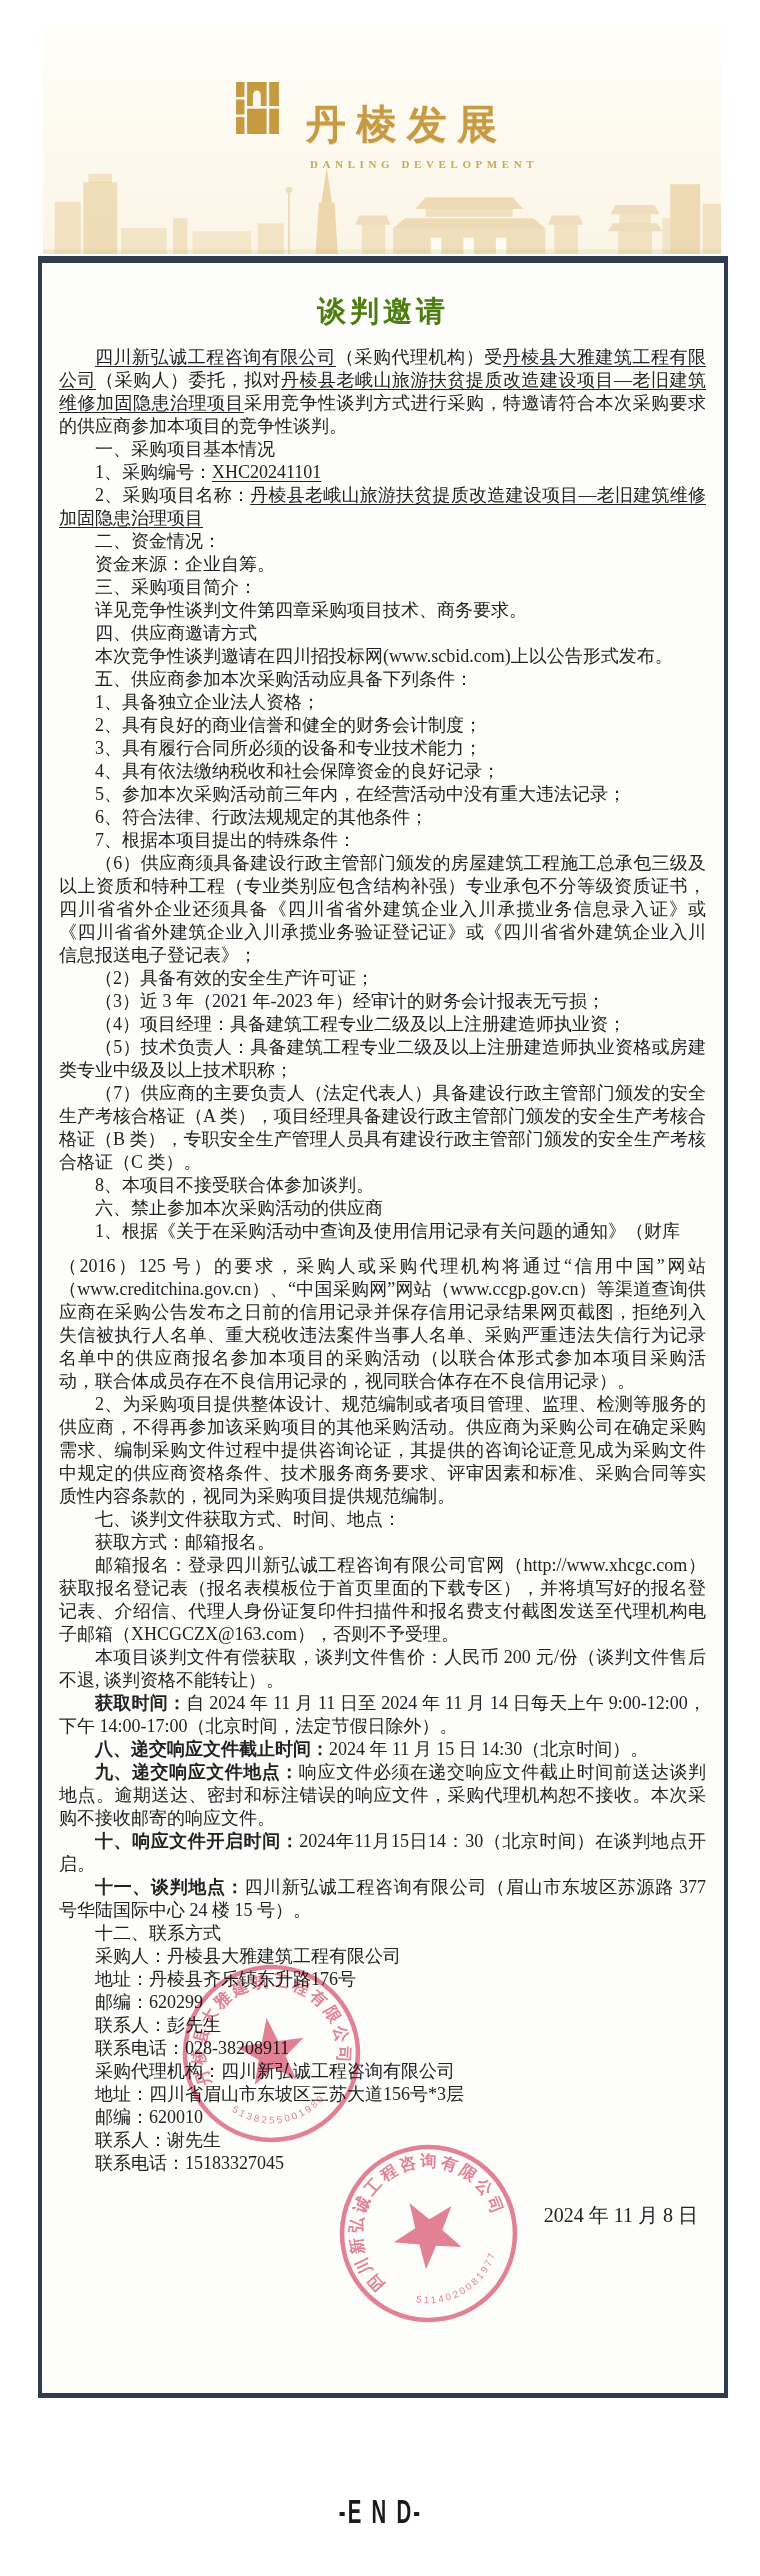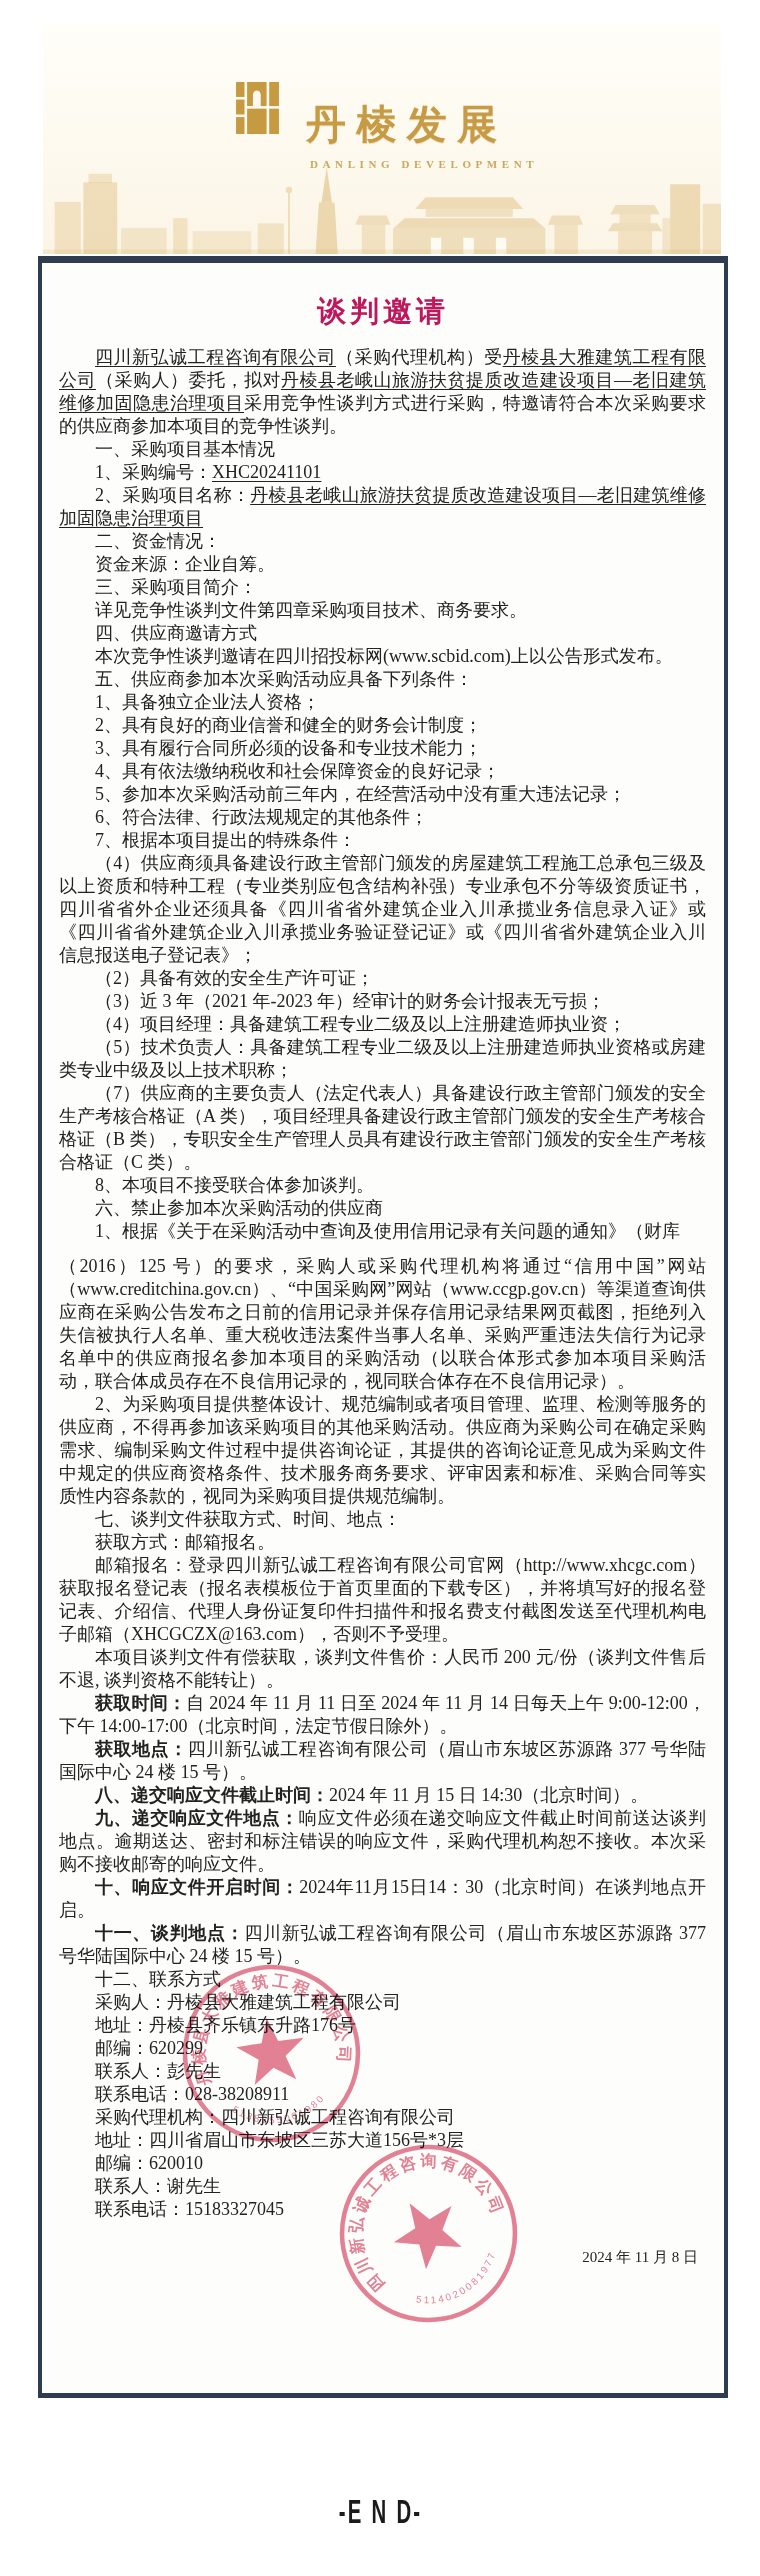--- a/index.html
+++ b/index.html
@@ -26,33 +26,33 @@
   }
   .skyline{position:absolute;left:0;bottom:0;width:678px;height:88px;}
   
   .page{
     position:absolute;left:38px;top:256px;width:682px;height:2130px;
     background:#fdfdfb;
     border-style:solid;border-color:#2e3c50;border-width:7.8px 4.6px 5.9px 4.6px;
   }
   .doc-title{
     margin:29px 0 14.3px 0;text-align:center;
-    font-size:29px;font-weight:700;letter-spacing:3.9px;color:#be185d;
+    font-size:29px;font-weight:700;letter-spacing:3.9px;color:#4d7c0f;
   }
   .doc-body{
     padding:0 18px 0 17px;font-size:18px;line-height:23px;color:#222;
   }
   .doc-body p{margin:0;text-align:justify;text-indent:2em;}
   .doc-body p.h{font-weight:400;}
   .doc-body p.pg{text-indent:0;margin-top:11.7px;}
   .doc-body span.b{font-weight:700;margin-top:48px;}
   .doc-body span.u{text-decoration:underline;text-underline-offset:3.3px;}
   .doc-date{
     margin-top:27px;padding-right:26px;text-align:right;
-    font-size:15px;color:#222;
+    font-size:20px;color:#222;
   }
   
   .stamp{position:absolute;mix-blend-mode:multiply;opacity:.78;}
   .stamp-text{font-size:25px;letter-spacing:5px;font-weight:700;fill:#dc5f78;font-family:"Liberation Serif",serif;}
   .stamp-num{font-size:15px;letter-spacing:4px;fill:#dc5f78;font-family:"Liberation Sans",sans-serif;}
   
   .end-label{
     position:absolute;left:0;top:2495px;width:761px;text-align:center;
     font-size:30px;font-weight:700;letter-spacing:3.3px;color:#1a1a1a;
   }
@@ -128,37 +128,36 @@
       <p class="h"><span>四、供应商邀请方式</span></p>
       <p class="p"><span>本次竞争性谈判邀请在四川招投标网(www.scbid.com)上以公告形式发布。</span></p>
       <p class="h"><span>五、供应商参加本次采购活动应具备下列条件：</span></p>
       <p class="p"><span>1、具备独立企业法人资格；</span></p>
       <p class="p"><span>2、具有良好的商业信誉和健全的财务会计制度；</span></p>
       <p class="p"><span>3、具有履行合同所必须的设备和专业技术能力；</span></p>
       <p class="p"><span>4、具有依法缴纳税收和社会保障资金的良好记录；</span></p>
       <p class="p"><span>5、参加本次采购活动前三年内，在经营活动中没有重大违法记录；</span></p>
       <p class="p"><span>6、符合法律、行政法规规定的其他条件；</span></p>
       <p class="p"><span>7、根据本项目提出的特殊条件：</span></p>
-      <p class="p"><span>（4）供应商须具备建设行政主管部门颁发的房屋建筑工程施工总承包三级及以上资质和特种工程（专业类别应包含结构补强）专业承包不分等级资质证书，四川省省外企业还须具备《四川省省外建筑企业入川承揽业务信息录入证》或《四川省省外建筑企业入川承揽业务验证登记证》或《四川省省外建筑企业入川信息报送电子登记表》；</span></p>
+      <p class="p"><span>（6）供应商须具备建设行政主管部门颁发的房屋建筑工程施工总承包三级及以上资质和特种工程（专业类别应包含结构补强）专业承包不分等级资质证书，四川省省外企业还须具备《四川省省外建筑企业入川承揽业务信息录入证》或《四川省省外建筑企业入川承揽业务验证登记证》或《四川省省外建筑企业入川信息报送电子登记表》；</span></p>
       <p class="p"><span>（2）具备有效的安全生产许可证；</span></p>
       <p class="p"><span>（3）近 3 年（2021 年-2023 年）经审计的财务会计报表无亏损；</span></p>
       <p class="p"><span>（4）项目经理：具备建筑工程专业二级及以上注册建造师执业资；</span></p>
       <p class="p"><span>（5）技术负责人：具备建筑工程专业二级及以上注册建造师执业资格或房建类专业中级及以上技术职称；</span></p>
       <p class="p"><span>（7）供应商的主要负责人（法定代表人）具备建设行政主管部门颁发的安全生产考核合格证（A 类），项目经理具备建设行政主管部门颁发的安全生产考核合格证（B 类），专职安全生产管理人员具有建设行政主管部门颁发的安全生产考核合格证（C 类）。</span></p>
       <p class="p"><span>8、本项目不接受联合体参加谈判。</span></p>
       <p class="h"><span>六、禁止参加本次采购活动的供应商</span></p>
       <p class="p"><span>1、根据《关于在采购活动中查询及使用信用记录有关问题的通知》（财库</span></p>
       <p class="pg"><span>（2016）125 号）的要求，采购人或采购代理机构将通过“信用中国”网站（www.creditchina.gov.cn）、“中国采购网”网站（www.ccgp.gov.cn）等渠道查询供应商在采购公告发布之日前的信用记录并保存信用记录结果网页截图，拒绝列入失信被执行人名单、重大税收违法案件当事人名单、采购严重违法失信行为记录名单中的供应商报名参加本项目的采购活动（以联合体形式参加本项目采购活动，联合体成员存在不良信用记录的，视同联合体存在不良信用记录）。</span></p>
       <p class="p"><span>2、为采购项目提供整体设计、规范编制或者项目管理、监理、检测等服务的供应商，不得再参加该采购项目的其他采购活动。供应商为采购公司在确定采购需求、编制采购文件过程中提供咨询论证，其提供的咨询论证意见成为采购文件中规定的供应商资格条件、技术服务商务要求、评审因素和标准、采购合同等实质性内容条款的，视同为采购项目提供规范编制。</span></p>
       <p class="h"><span>七、谈判文件获取方式、时间、地点：</span></p>
       <p class="p"><span>获取方式：邮箱报名。</span></p>
       <p class="p"><span>邮箱报名：登录四川新弘诚工程咨询有限公司官网（http://www.xhcgc.com）获取报名登记表（报名表模板位于首页里面的下载专区），并将填写好的报名登记表、介绍信、代理人身份证复印件扫描件和报名费支付截图发送至代理机构电子邮箱（XHCGCZX@163.com），否则不予受理。</span></p>
       <p class="p"><span>本项目谈判文件有偿获取，谈判文件售价：人民币 200 元/份（谈判文件售后不退, 谈判资格不能转让）。</span></p>
       <p class="p"><span class="b">获取时间：</span><span>自 2024 年 11 月 11 日至 2024 年 11 月 14 日每天上午 9:00-12:00，下午 14:00-17:00（北京时间，法定节假日除外）。</span></p>
-      <p class="p"><span class="b">获取地点：</span><span>四川新弘诚工程咨询有限公司（眉山市东坡区苏源路 377 号华陆国际中心 24 楼 15 号）。</span></p>
       <p class="p"><span class="b">八、递交响应文件截止时间：</span><span>2024 年 11 月 15 日 14:30（北京时间）。</span></p>
       <p class="p"><span class="b">九、递交响应文件地点：</span><span>响应文件必须在递交响应文件截止时间前送达谈判地点。逾期送达、密封和标注错误的响应文件，采购代理机构恕不接收。本次采购不接收邮寄的响应文件。</span></p>
       <p class="p"><span class="b">十、响应文件开启时间：</span><span>2024年11月15日14：30（北京时间）在谈判地点开启。</span></p>
       <p class="p"><span class="b">十一、谈判地点：</span><span>四川新弘诚工程咨询有限公司（眉山市东坡区苏源路 377 号华陆国际中心 24 楼 15 号）。</span></p>
       <p class="h"><span>十二、联系方式</span></p>
       <p class="p"><span>采购人：丹棱县大雅建筑工程有限公司</span></p>
       <p class="p"><span>地址：丹棱县齐乐镇东升路176号</span></p>
       <p class="p"><span>邮编：620299</span></p>
       <p class="p"><span>联系人：彭先生</span></p>
       <p class="p"><span>联系电话：028-38208911</span></p>

